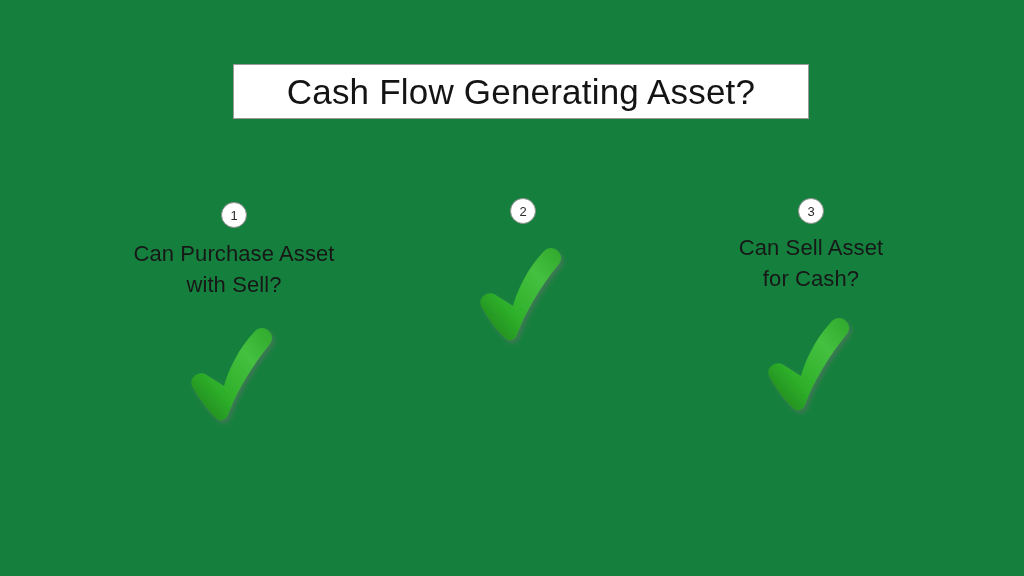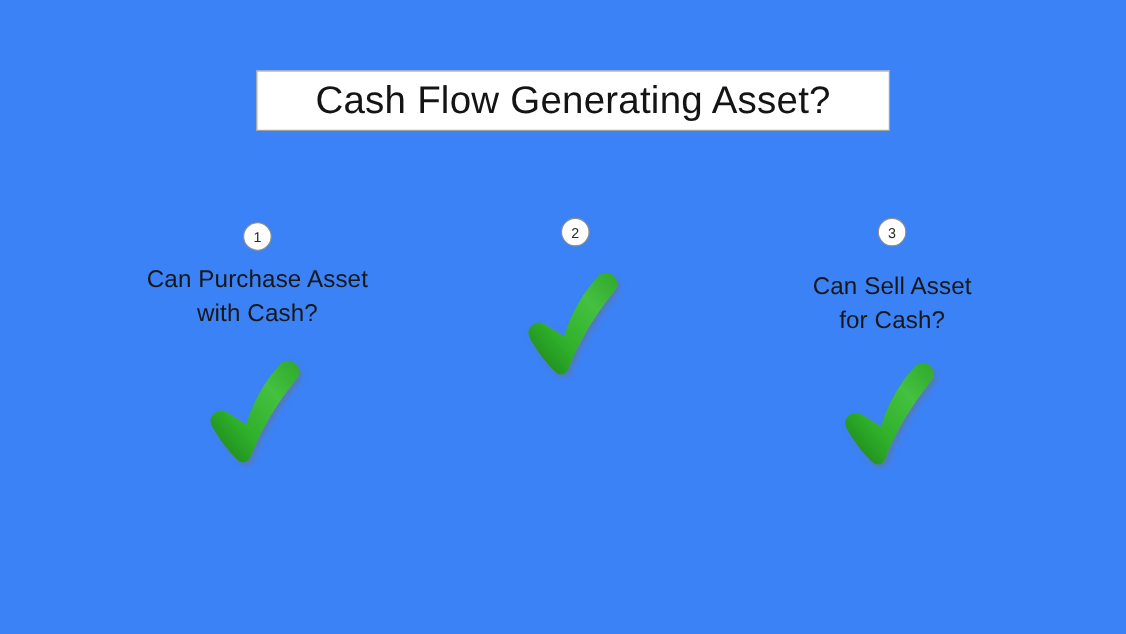--- a/index.html
+++ b/index.html
@@ -13,21 +13,21 @@
     position: relative;
     overflow: hidden;
     font-family: "Liberation Sans", sans-serif;
     color: #1a1a1a;
     -webkit-font-smoothing: antialiased;
   }
 
   .slide {
     position: absolute;
     inset: 0;
-    background: #3b82f6;
+    background: #15803d;
   }
 
   
   .title-box {
     position: absolute;
     left: 233px;
     top: 64px;
     width: 576px;
     height: 55px;
     box-sizing: border-box;
@@ -85,21 +85,21 @@
 
   .step-label {
     margin-top: 10px;
     font-size: 22px;
     line-height: 1.42;
     color: #171717;
     white-space: pre-line;
     letter-spacing: 0.1px;
   }
   .col-2 .step-label { margin-top: 14px; }
-  .col-3 .step-label { margin-top: 20px; }
+  .col-3 .step-label { margin-top: 8px; }
 
   .check-wrap {
     margin: 0 auto;
     width: 110px;
     height: 110px;
     position: relative;
   }
   .col-1 .check-wrap { margin-top: 16px; }
   .col-2 .check-wrap { margin-top: 12px; }
   .col-3 .check-wrap { margin-top: 12px; }
@@ -119,21 +119,21 @@
     <div class="title-text">Cash Flow Generating Asset?</div>
   </div>
 
   <div class="columns">
 
     <div class="column col-1">
       <div class="step-badge">
         <span>1</span>
       </div>
       <div class="step-label">Can Purchase Asset
-with Cash?</div>
+with Sell?</div>
       <div class="check-wrap">
         <svg viewBox="0 0 110 110" xmlns="http://www.w3.org/2000/svg" aria-hidden="true">
           <defs>
             <linearGradient id="cg1" x1="0" y1="1" x2="1" y2="0">
               <stop offset="0%" stop-color="#1d7d1b"></stop>
               <stop offset="35%" stop-color="#2eb02a"></stop>
               <stop offset="70%" stop-color="#45c040"></stop>
               <stop offset="100%" stop-color="#2fa82b"></stop>
             </linearGradient>
             <filter id="cs1" x="-25%" y="-25%" width="160%" height="160%">

